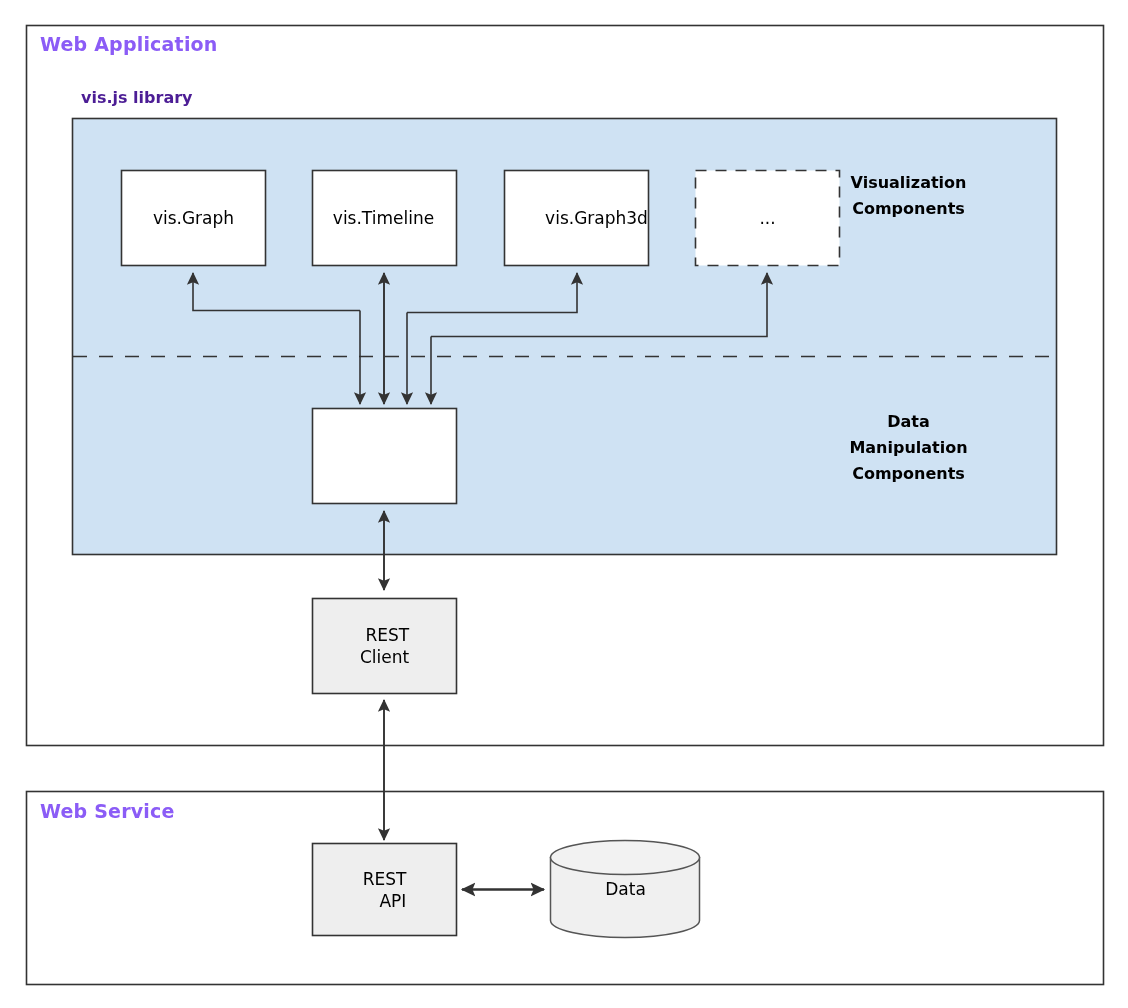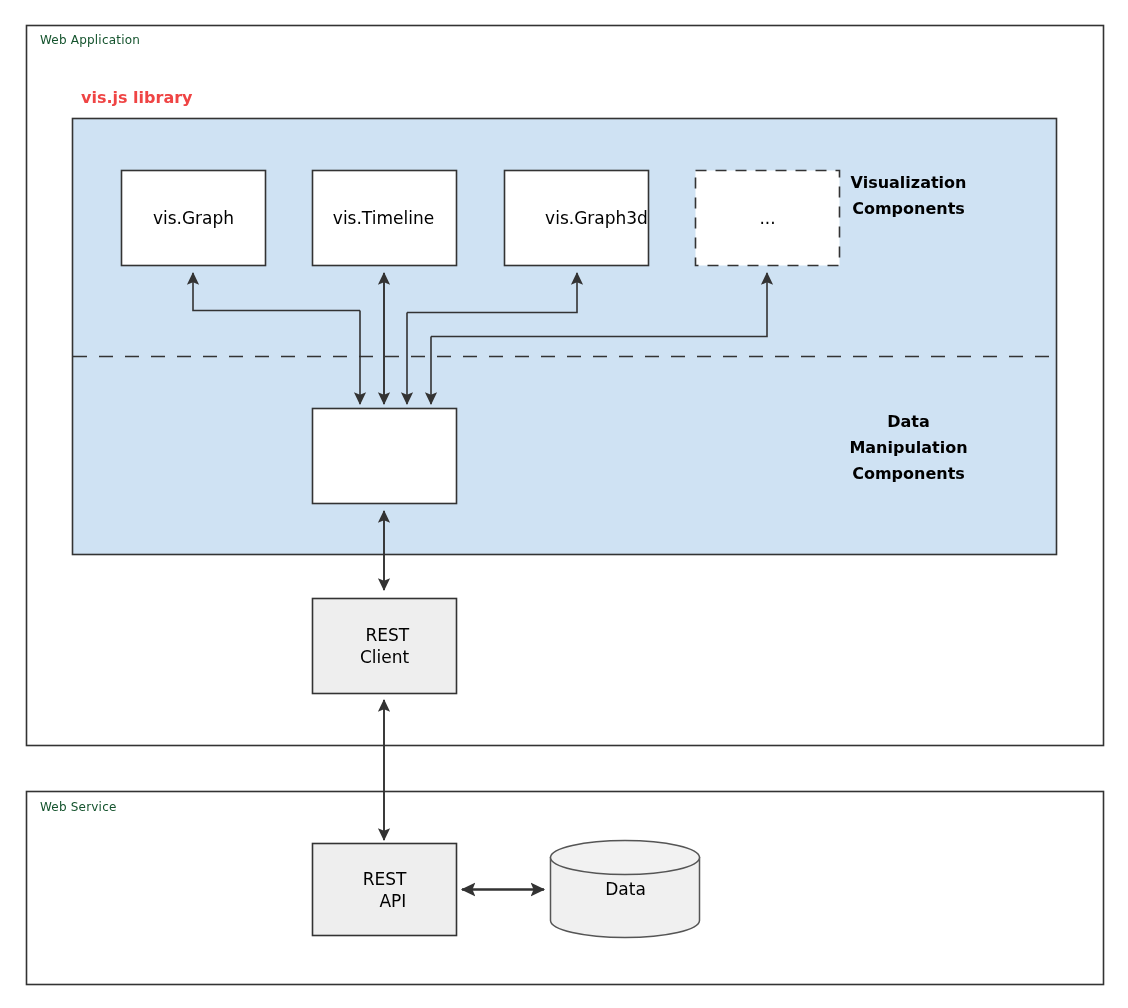--- a/index.html
+++ b/index.html
@@ -19,31 +19,31 @@
   }
   svg.layer {
     position: absolute;
     left: 0;
     top: 0;
     width: 1128px;
     height: 1008px;
   }
   .frame-title {
     position: absolute;
-    font-weight: normal;
-    font-size: 12px;
-    color: #14532d;
+    font-weight: bold;
+    font-size: 19px;
+    color: #8b5cf6;
     white-space: nowrap;
     letter-spacing: 0.2px;
   }
   .panel-title {
     position: absolute;
     font-weight: bold;
     font-size: 16px;
-    color: #ef4444;
+    color: #4c1d95;
     white-space: nowrap;
   }
   .side-label {
     position: absolute;
     font-weight: bold;
     font-size: 16px;
     color: #000000;
     text-align: center;
     line-height: 26px;
     white-space: pre-line;

